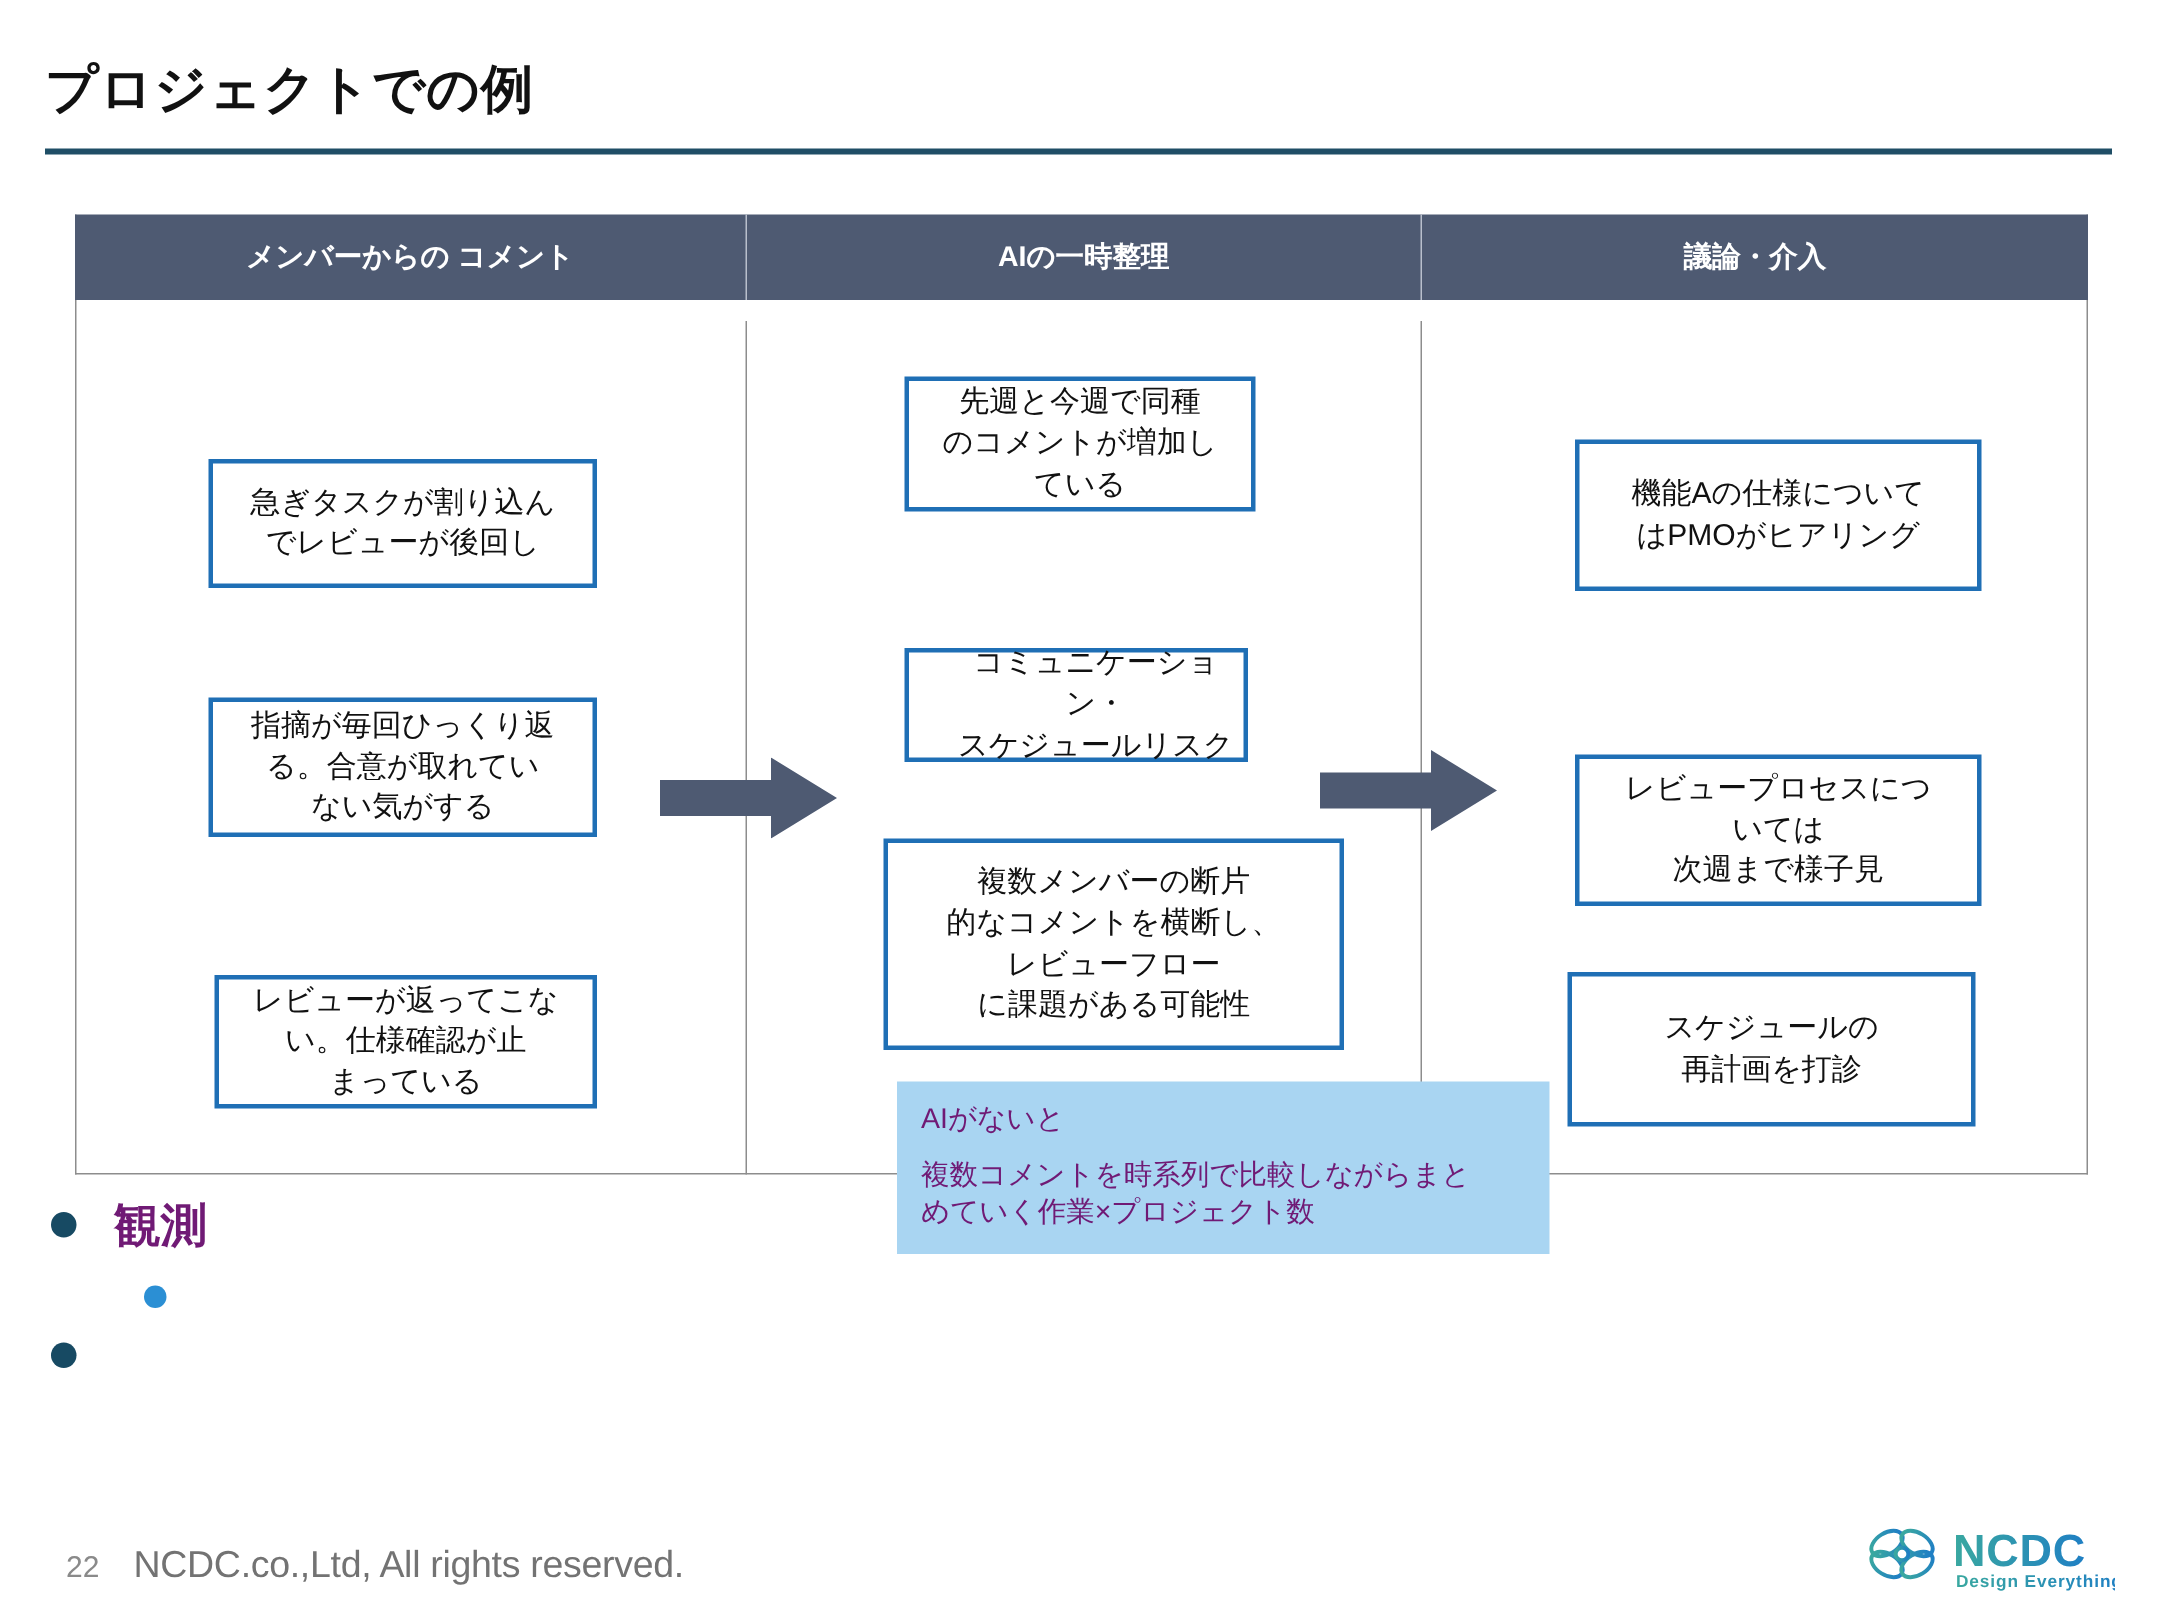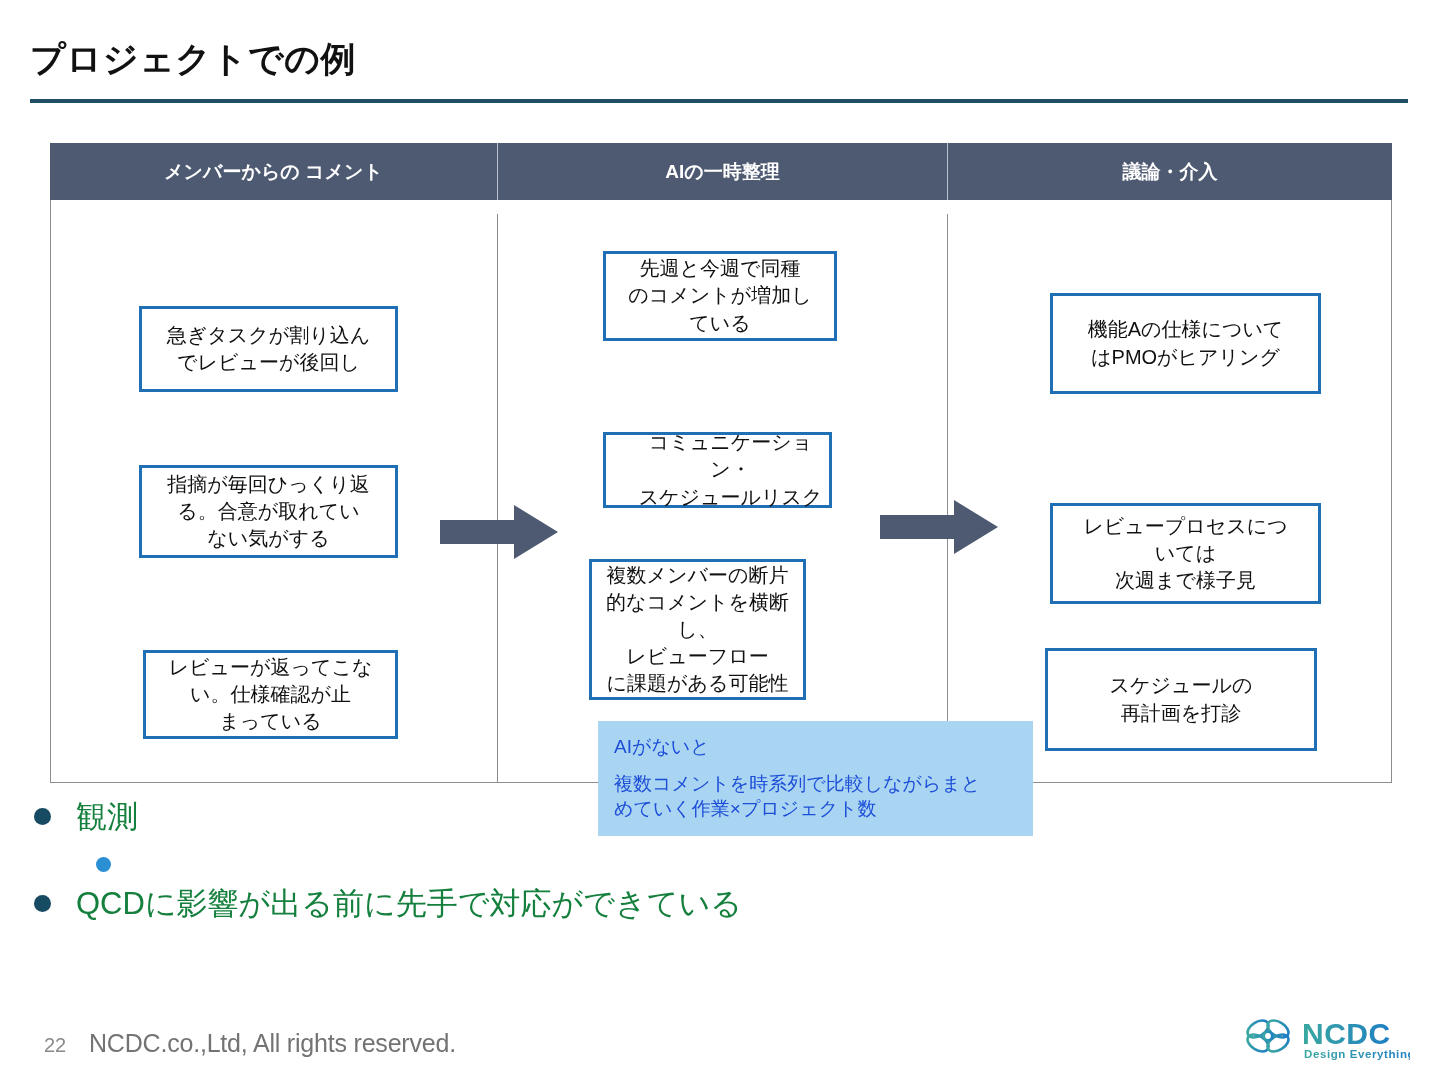--- a/index.html
+++ b/index.html
@@ -100,21 +100,21 @@
   }
 
   
   #box-l1 { left: 139px; top: 306px; width: 259px; height: 86px; }
   #box-l2 { left: 139px; top: 465px; width: 259px; height: 93px; }
   #box-l3 { left: 143px; top: 650px; width: 255px; height: 89px; }
 
   
   #box-m1 { left: 603px; top: 251px; width: 234px; height: 90px; }
   #box-m2 { left: 603px; top: 432px; width: 229px; height: 76px; }
-  #box-m3 { left: 589px; top: 559px; width: 217px; height: 141px; }
+  #box-m3 { left: 589px; top: 559px; width: 307px; height: 141px; }
 
   
   #box-r1 { left: 1050px; top: 293px; width: 271px; height: 101px; }
   #box-r2 { left: 1050px; top: 503px; width: 271px; height: 101px; }
   #box-r3 { left: 1045px; top: 648px; width: 272px; height: 103px; }
 
   
   .arrow {
     position: absolute;
     width: 118px;
@@ -126,21 +126,21 @@
   
   .callout {
     position: absolute;
     left: 598px;
     top: 721px;
     width: 435px;
     height: 115px;
     background: #a9d5f2;
     padding: 14px 16px 10px 16px;
     box-sizing: border-box;
-    color: #1d4ed8;
+    color: #701a75;
   }
   .callout .line1 {
     font-size: 19px;
     line-height: 1.3;
     margin-bottom: 11px;
   }
   .callout .line2 {
     font-size: 19px;
     line-height: 1.32;
     white-space: pre-line;
@@ -159,21 +159,21 @@
   }
   .blt.lvl1 { margin-left: 0px; margin-bottom: 6px; }
   .blt.lvl2 { margin-left: 62px; margin-bottom: 10px; }
   .dot {
     flex: 0 0 auto;
     border-radius: 50%;
     margin-top: 13px;
   }
   .blt.lvl1 .dot { width: 17px; height: 17px; background: #174a63; margin-right: 25px; }
   .blt.lvl2 .dot { width: 15px; height: 15px; background: #2b8fd4; margin-right: 21px; margin-top: 12px; }
-  .blt-text { font-size: 31px; line-height: 1.42; color: #15803d; }
+  .blt-text { font-size: 31px; line-height: 1.42; color: #701a75; font-weight: bold; }
   .blt.lvl2 .blt-text { font-size: 28px; }
 
   
   .page-num {
     position: absolute;
     left: 44px;
     top: 1034px;
     font-size: 20px;
     color: #8a8a8a;
   }
@@ -258,21 +258,20 @@
 <div class="bullets">
   <div class="blt lvl1">
     <span class="dot" style="background: rgb(23, 74, 99);"></span>
     <span class="blt-text">観測</span>
   </div>
   <div class="blt lvl2">
     <span class="dot" style="background: rgb(43, 143, 212);"></span>
   </div>
   <div class="blt lvl1">
     <span class="dot" style="background: rgb(23, 74, 99);"></span>
-    <span class="blt-text">QCDに影響が出る前に先手で対応ができている</span>
   </div>
 </div>
 
 <div class="page-num">22</div>
 <div class="copyright">NCDC.co.,Ltd, All rights reserved.</div>
 
 <div class="logo">
   <svg viewBox="0 0 172 54" width="172" height="54" aria-hidden="true">
     <defs>
       <linearGradient id="ncdcGrad" x1="0" y1="0" x2="1" y2="0">

